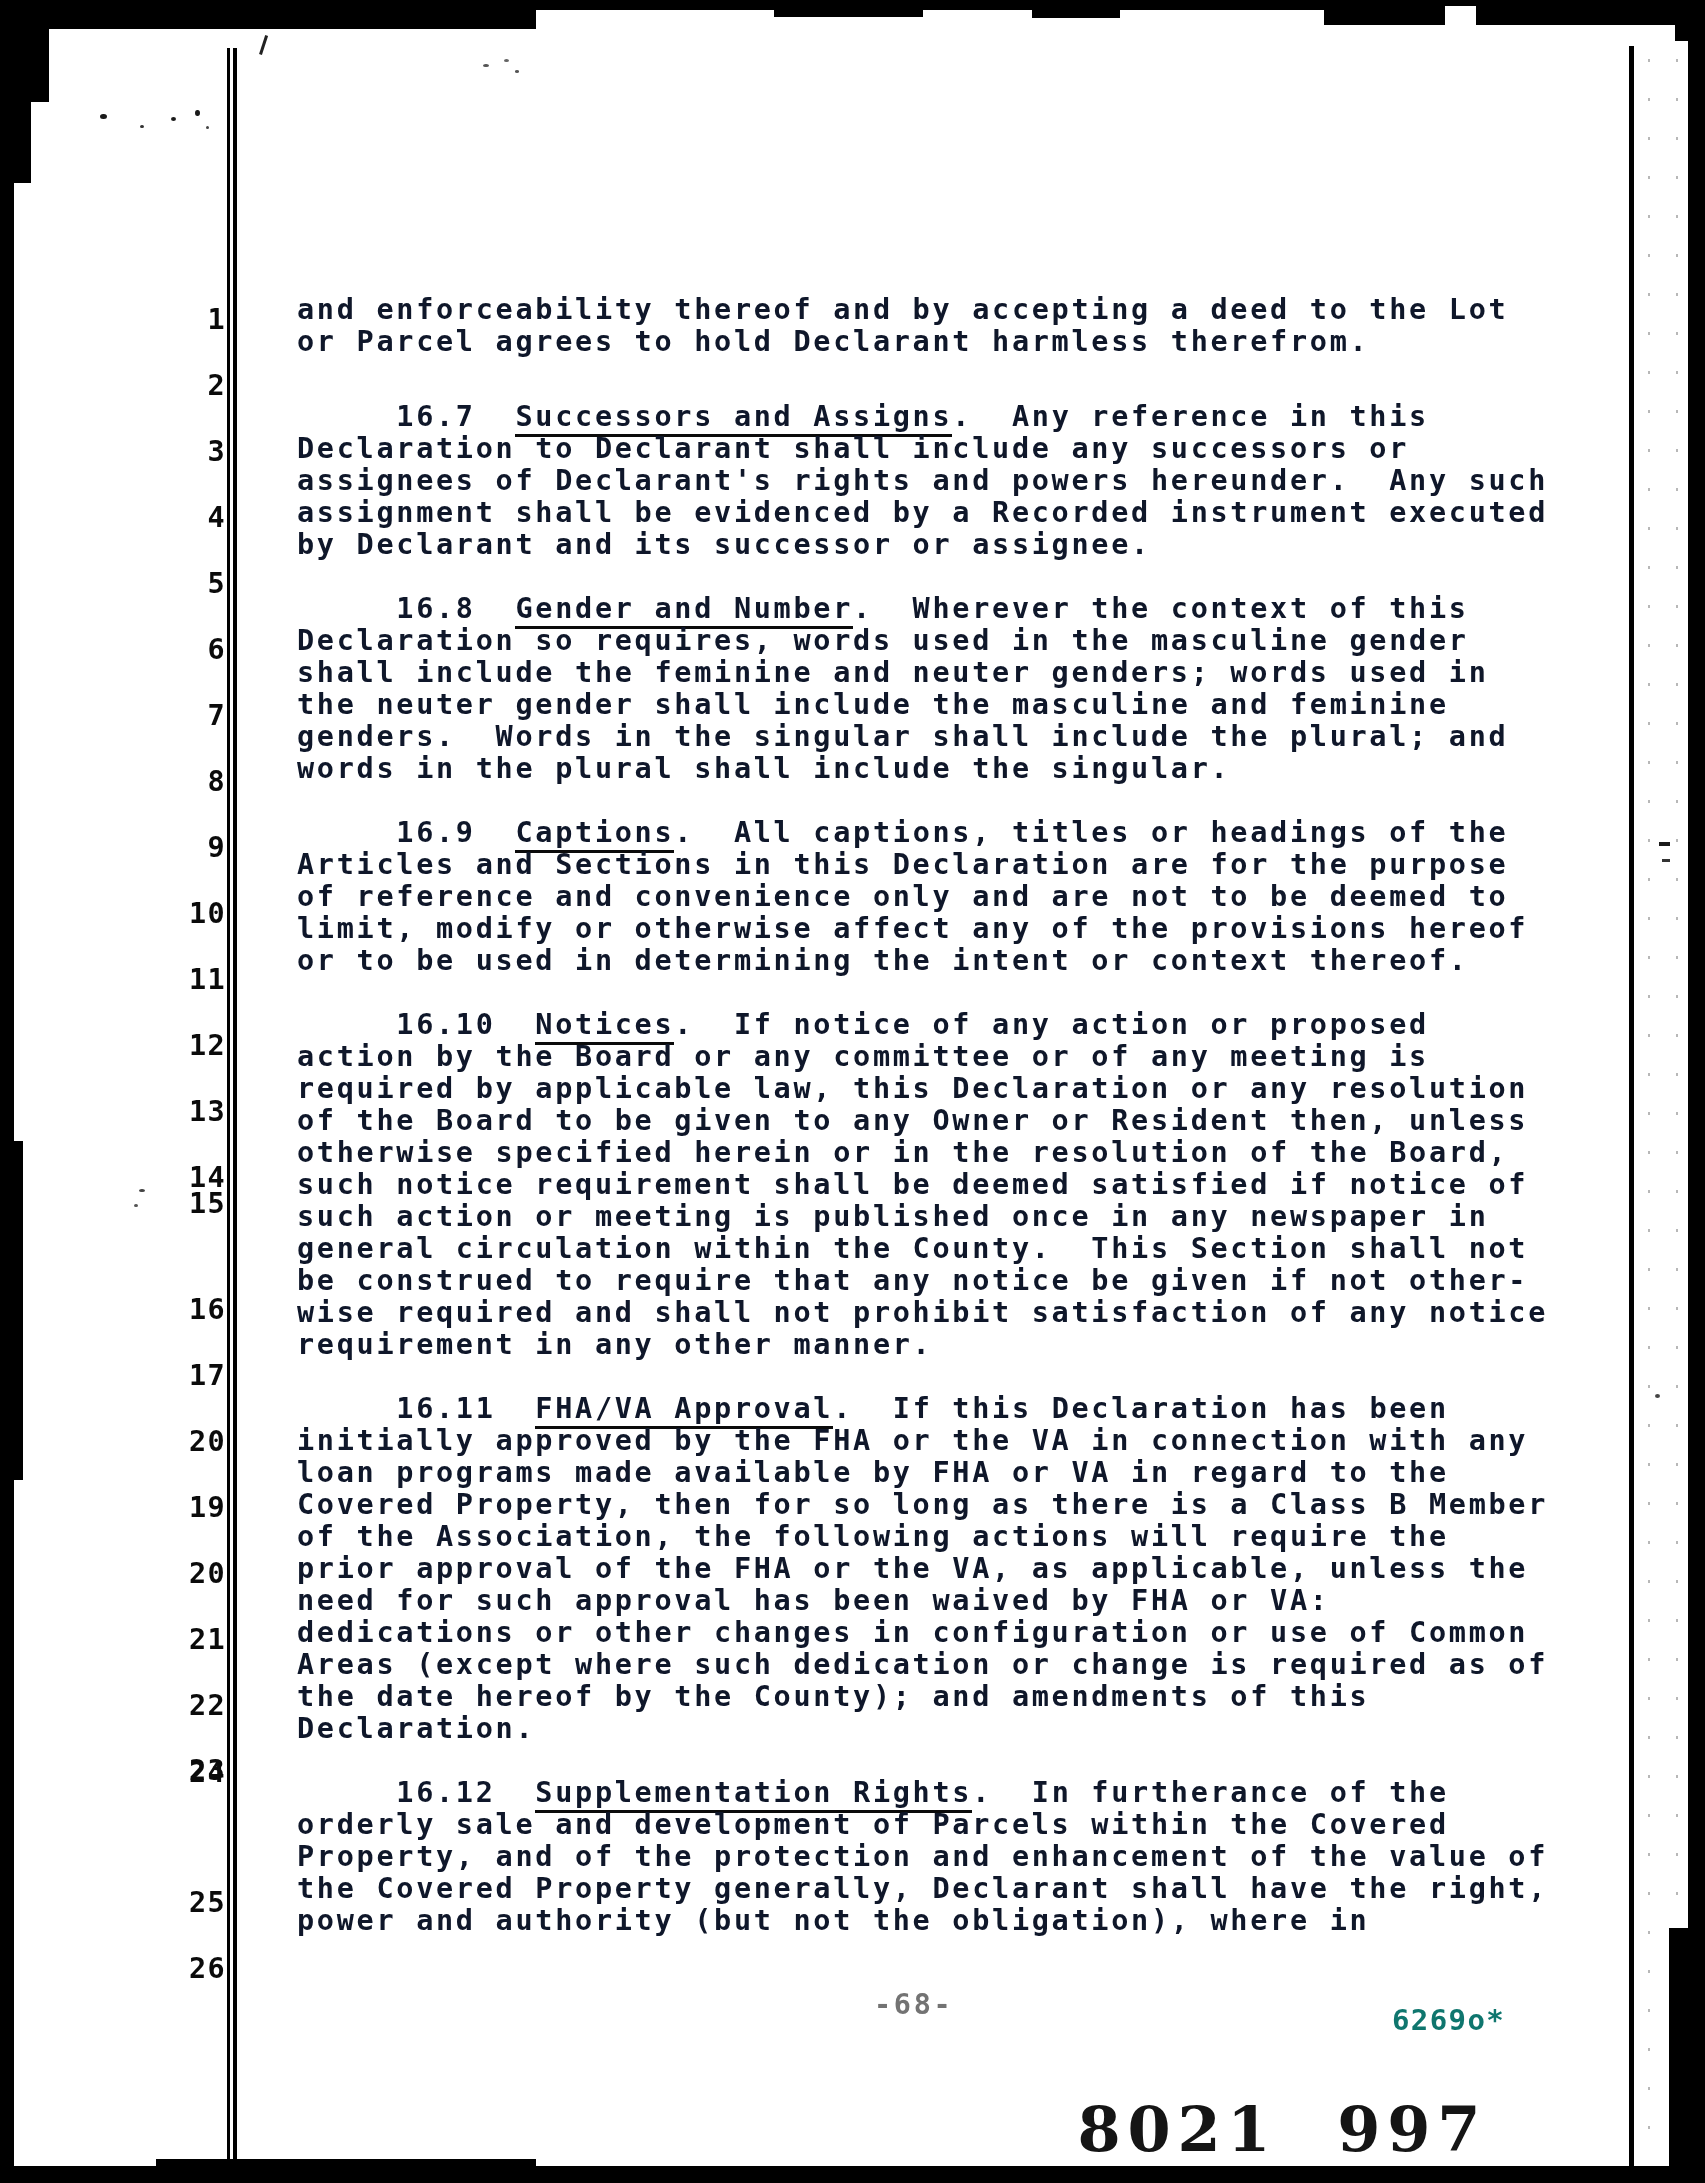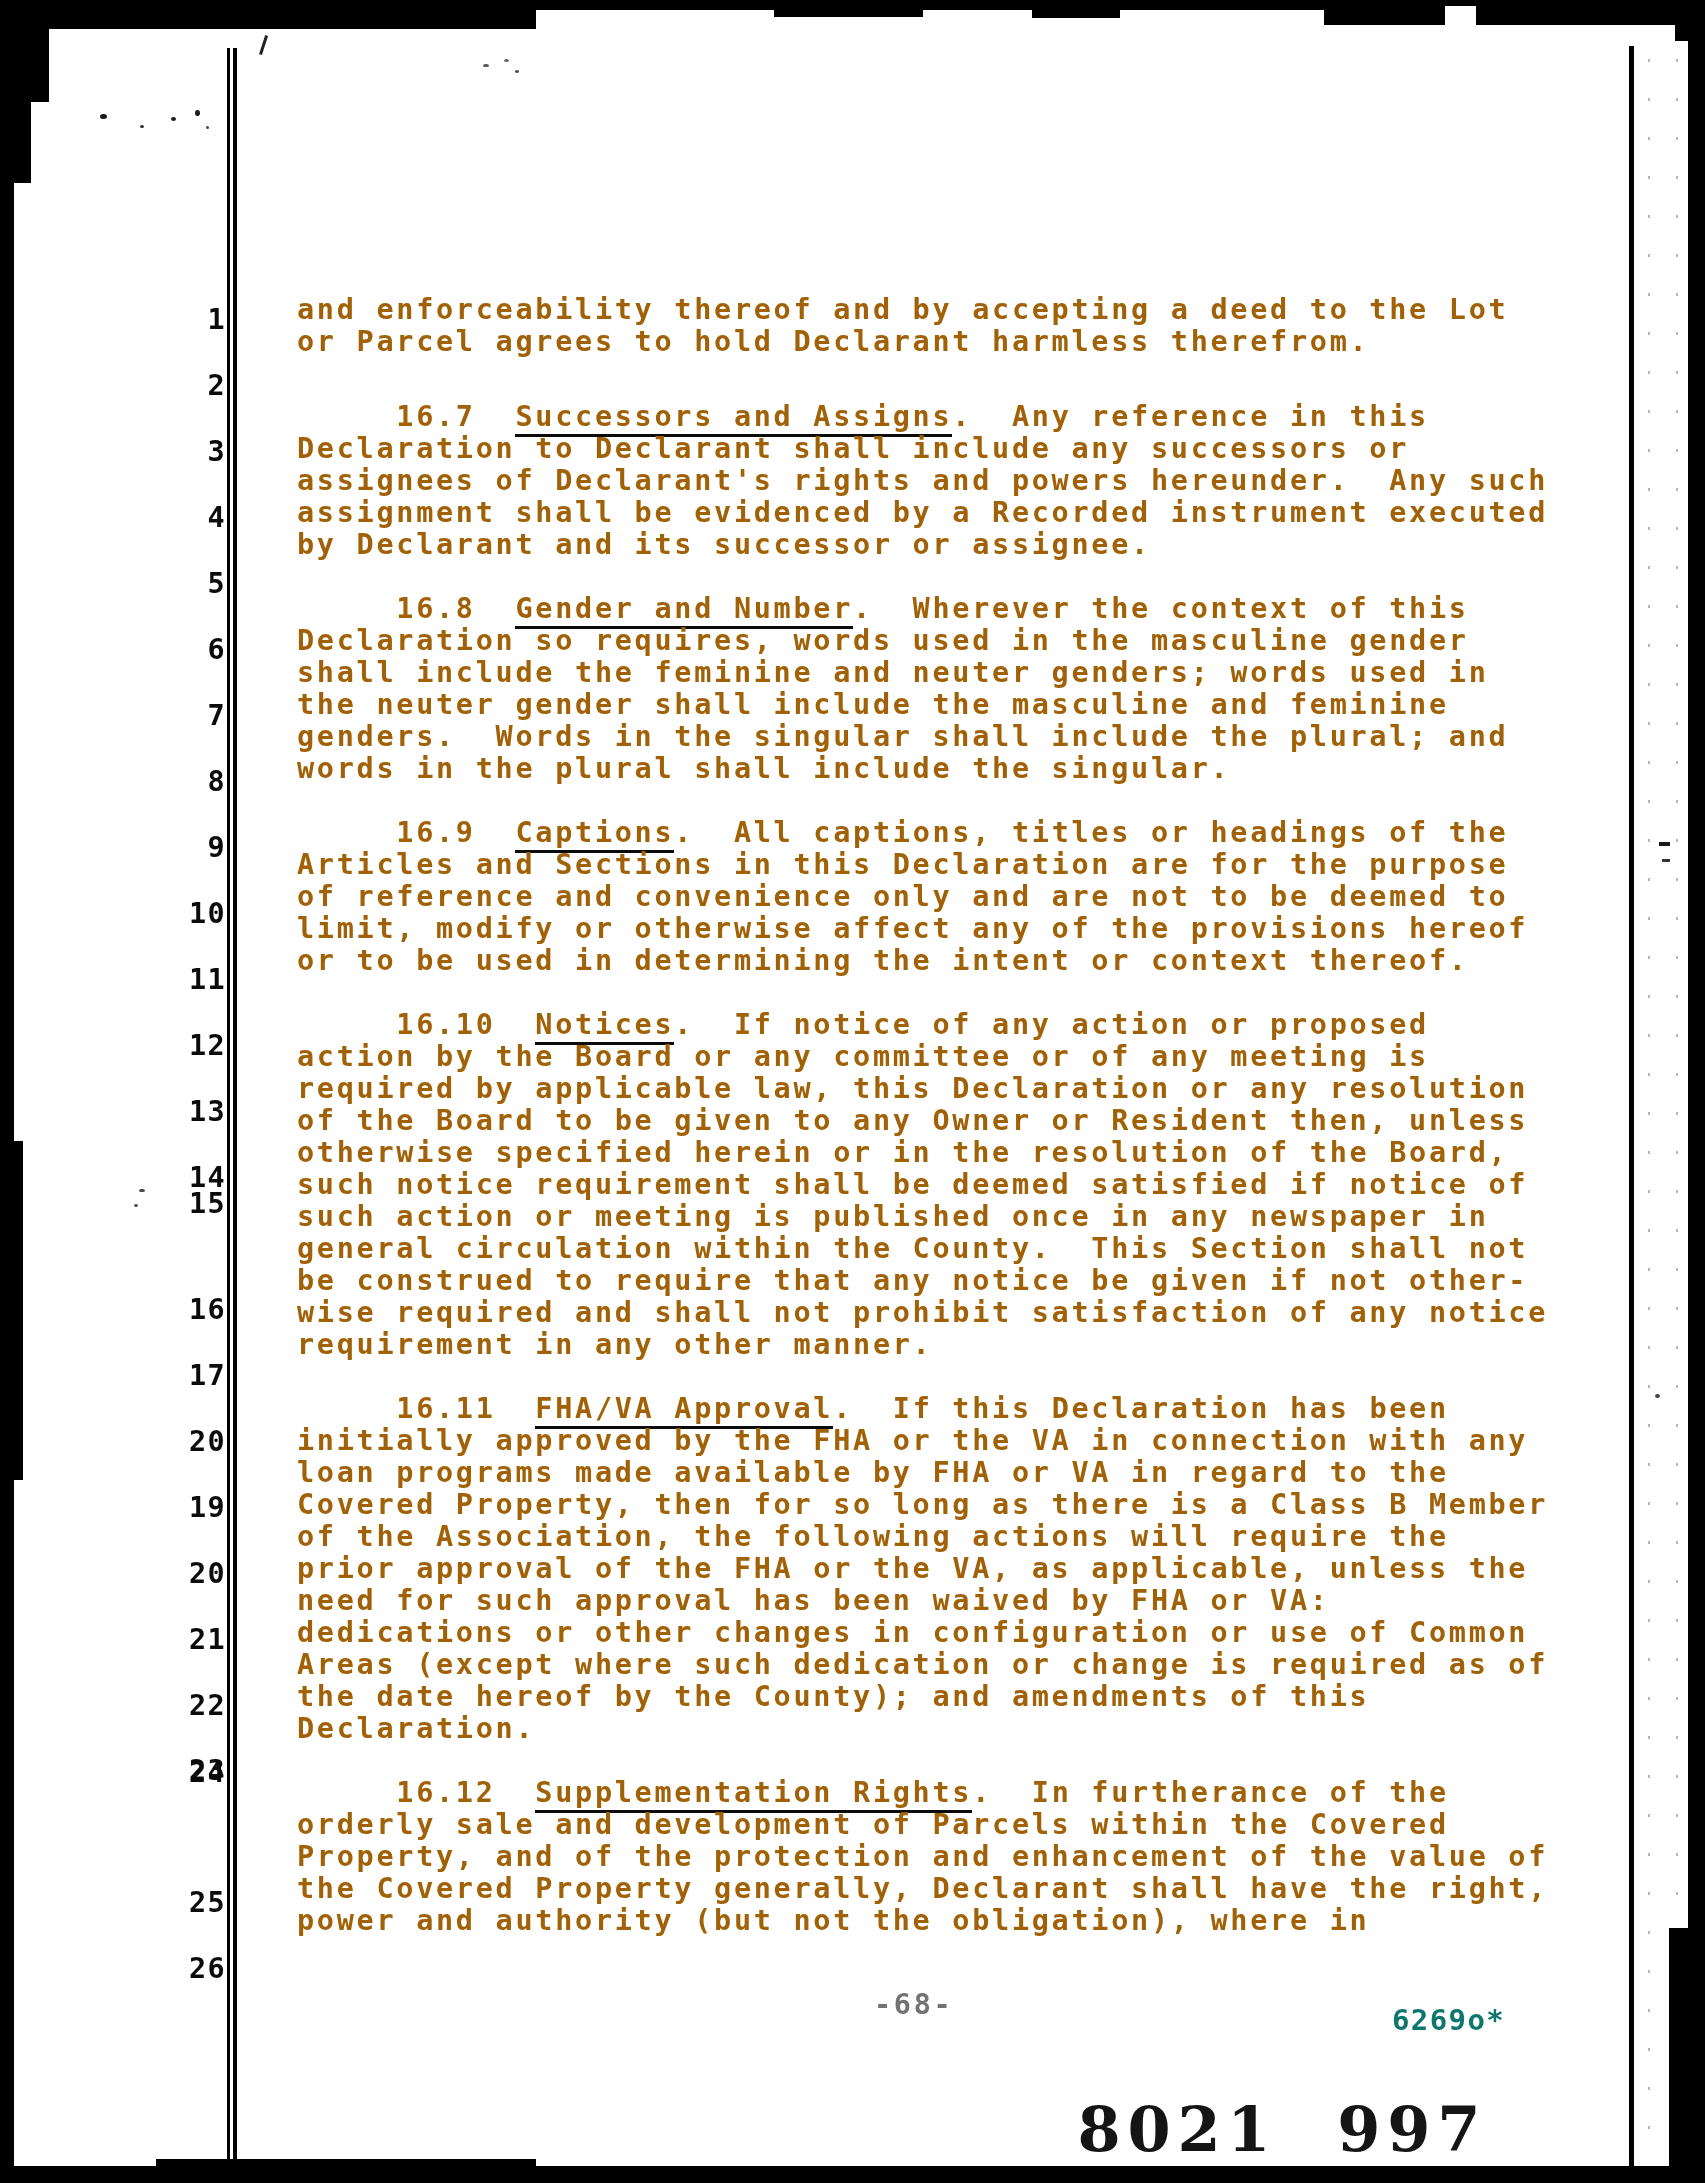--- a/index.html
+++ b/index.html
@@ -11,21 +11,21 @@
   .bar{position:absolute;background:#000;}
   
   .vrule{position:absolute;background:#000;}
   
   .lnum{
     position:absolute;left:153px;width:73px;text-align:right;
     font-size:28.5px;font-weight:bold;color:#0b0b0b;letter-spacing:1.4px;line-height:33px;
   }
   
   .text-col{
-    position:absolute;left:297px;top:294px;color:#a16207;
+    position:absolute;left:297px;top:294px;color:#0f172a;
     font-size:28.5px;font-weight:bold;line-height:32px;letter-spacing:2.7px;
     white-space:pre;
   }
   .para{margin:0;}
   .para + .para{margin-top:32px;}
   .text-col .para:nth-child(2){margin-top:43px;}
   .u{border-bottom:3.4px solid #0b0b0b;padding-bottom:0.7px;}
   
   .pgnum{
     position:absolute;left:874px;top:1988px;color:#737373;

